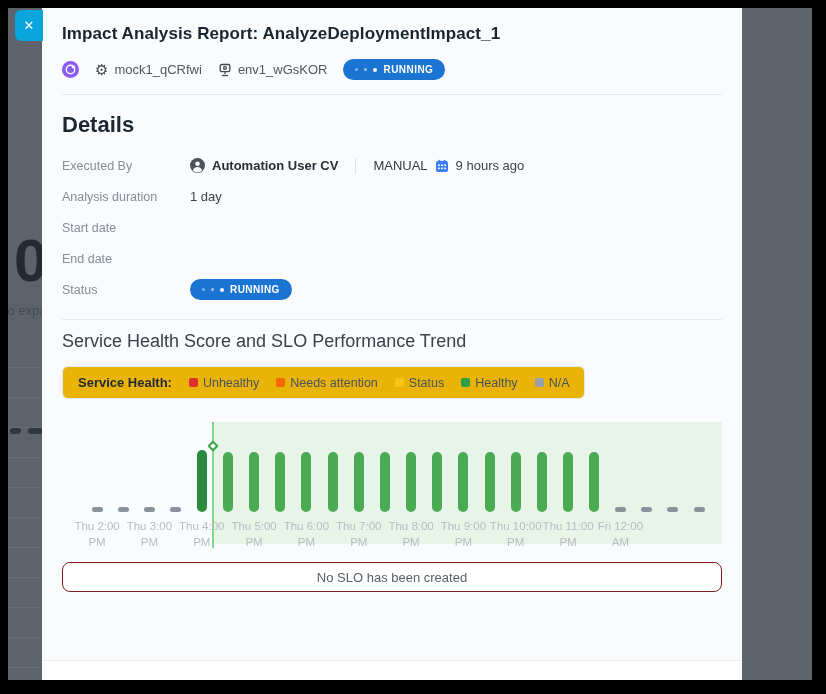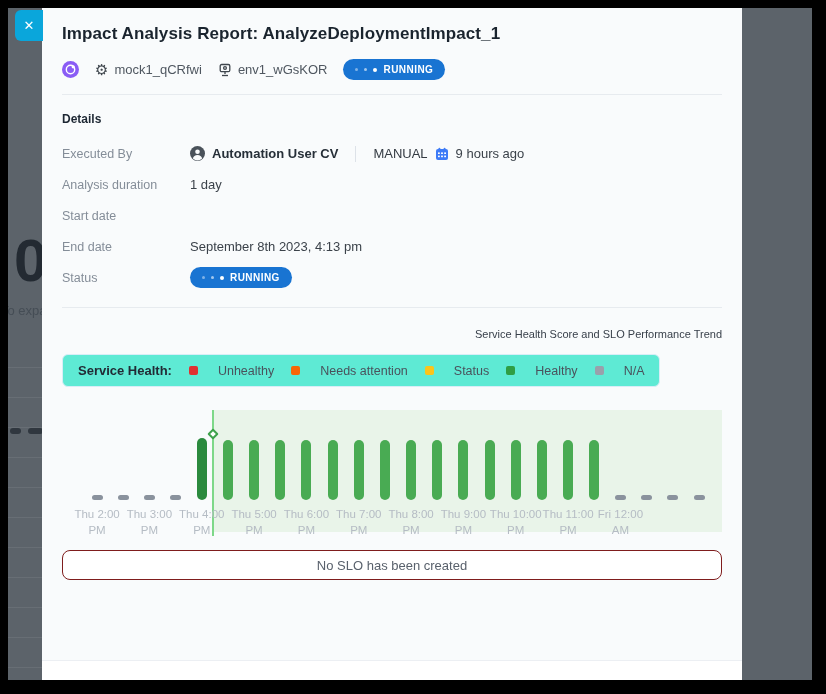--- a/index.html
+++ b/index.html
@@ -51,40 +51,40 @@
   .badge {
     display:inline-flex; align-items:center; gap:6px;
     background:#1974d2; color:#fff; border-radius:13px;
     padding:5px 12px; font-size:10px; font-weight:700; letter-spacing:.45px;
   }
   .badge .dot { width:3px; height:3px; border-radius:50%; background:#fff; display:inline-block; }
   .badge .dot.d1 { opacity:.45; } .badge .dot.d2 { opacity:.6; } .badge .dot.d3 { width:4px; height:4px; }
 
   .divider { height:1px; background:#e7ebef; margin:14px 20px 0; }
 
-  .section-h1 { font-size:12px; font-weight:700; color:#1d2733; margin-top:17px; }
+  .section-h1 { font-size:22px; font-weight:700; color:#1d2733; margin-top:17px; }
 
   .rows { margin-top:12px; }
   .drow { display:flex; align-items:center; min-height:31px; }
   .drow-label { width:128px; flex:0 0 auto; font-size:12.5px; color:#848d98; }
   .drow-value { display:flex; align-items:center; gap:7px; font-size:13px; color:#3b424a; }
   .user-name { font-weight:700; color:#262f38; }
   .vsep { width:1px; height:16px; background:#dde2e8; margin:0 10px; }
   .manual-txt { font-weight:500; color:#333a42; }
 
   .dh-h { font-size:14px; font-weight:700; color:#212b36; margin-top:17px; }
-  .dh-sub { font-size:11px; color:#39414b; margin-top:20px;text-align:right; }
+  .dh-sub { font-size:18px; color:#39414b; margin-top:11px; }
 
   .legend {
     display:inline-flex; align-items:center; gap:17px;
-    margin-top:14px; background:#5eead4; border:1px solid #d9edf7;
+    margin-top:14px; background:#eab308; border:1px solid #d9edf7;
     border-radius:6px; padding:8px 15px;
   }
   .legend-title { font-size:13px; font-weight:700; color:#222b35; }
-  .lg-item { display:flex; align-items:center; gap:20px; }
+  .lg-item { display:flex; align-items:center; gap:5px; }
   .lg-swatch { width:9px; height:9px; border-radius:2px; }
   .lg-label { font-size:12.5px; color:#4a525c; }
 
   
   .chart { position:relative; margin-top:17px; height:132px; }
   .chart-region { position:absolute; top:6px; bottom:4px; right:0; background:#e9f4e9; }
   .chart-vline { position:absolute; top:6px; bottom:0; width:2px; margin-left:-1px; background:#7ed889; }
   .chart-diamond {
     position:absolute; top:26px; width:8px; height:8px;
     background:#fff; border:2px solid #3ea24c; border-radius:1px;
@@ -211,23 +211,20 @@
             <span>1 day</span>
           </div>
       </div>
 
       <div class="drow">
         <div class="drow-label">Start date</div>
       </div>
 
       <div class="drow">
         <div class="drow-label">End date</div>
-        <div class="drow-value">
-            <span>September 8th 2023, 4:13 pm</span>
-          </div>
       </div>
 
       <div class="drow">
         <div class="drow-label">Status</div>
         <div class="drow-value">
           <span class="badge">
             <span class="dot d1"></span>
               <span class="dot d2"></span>
               <span class="dot d3"></span>
             <span>RUNNING</span>

